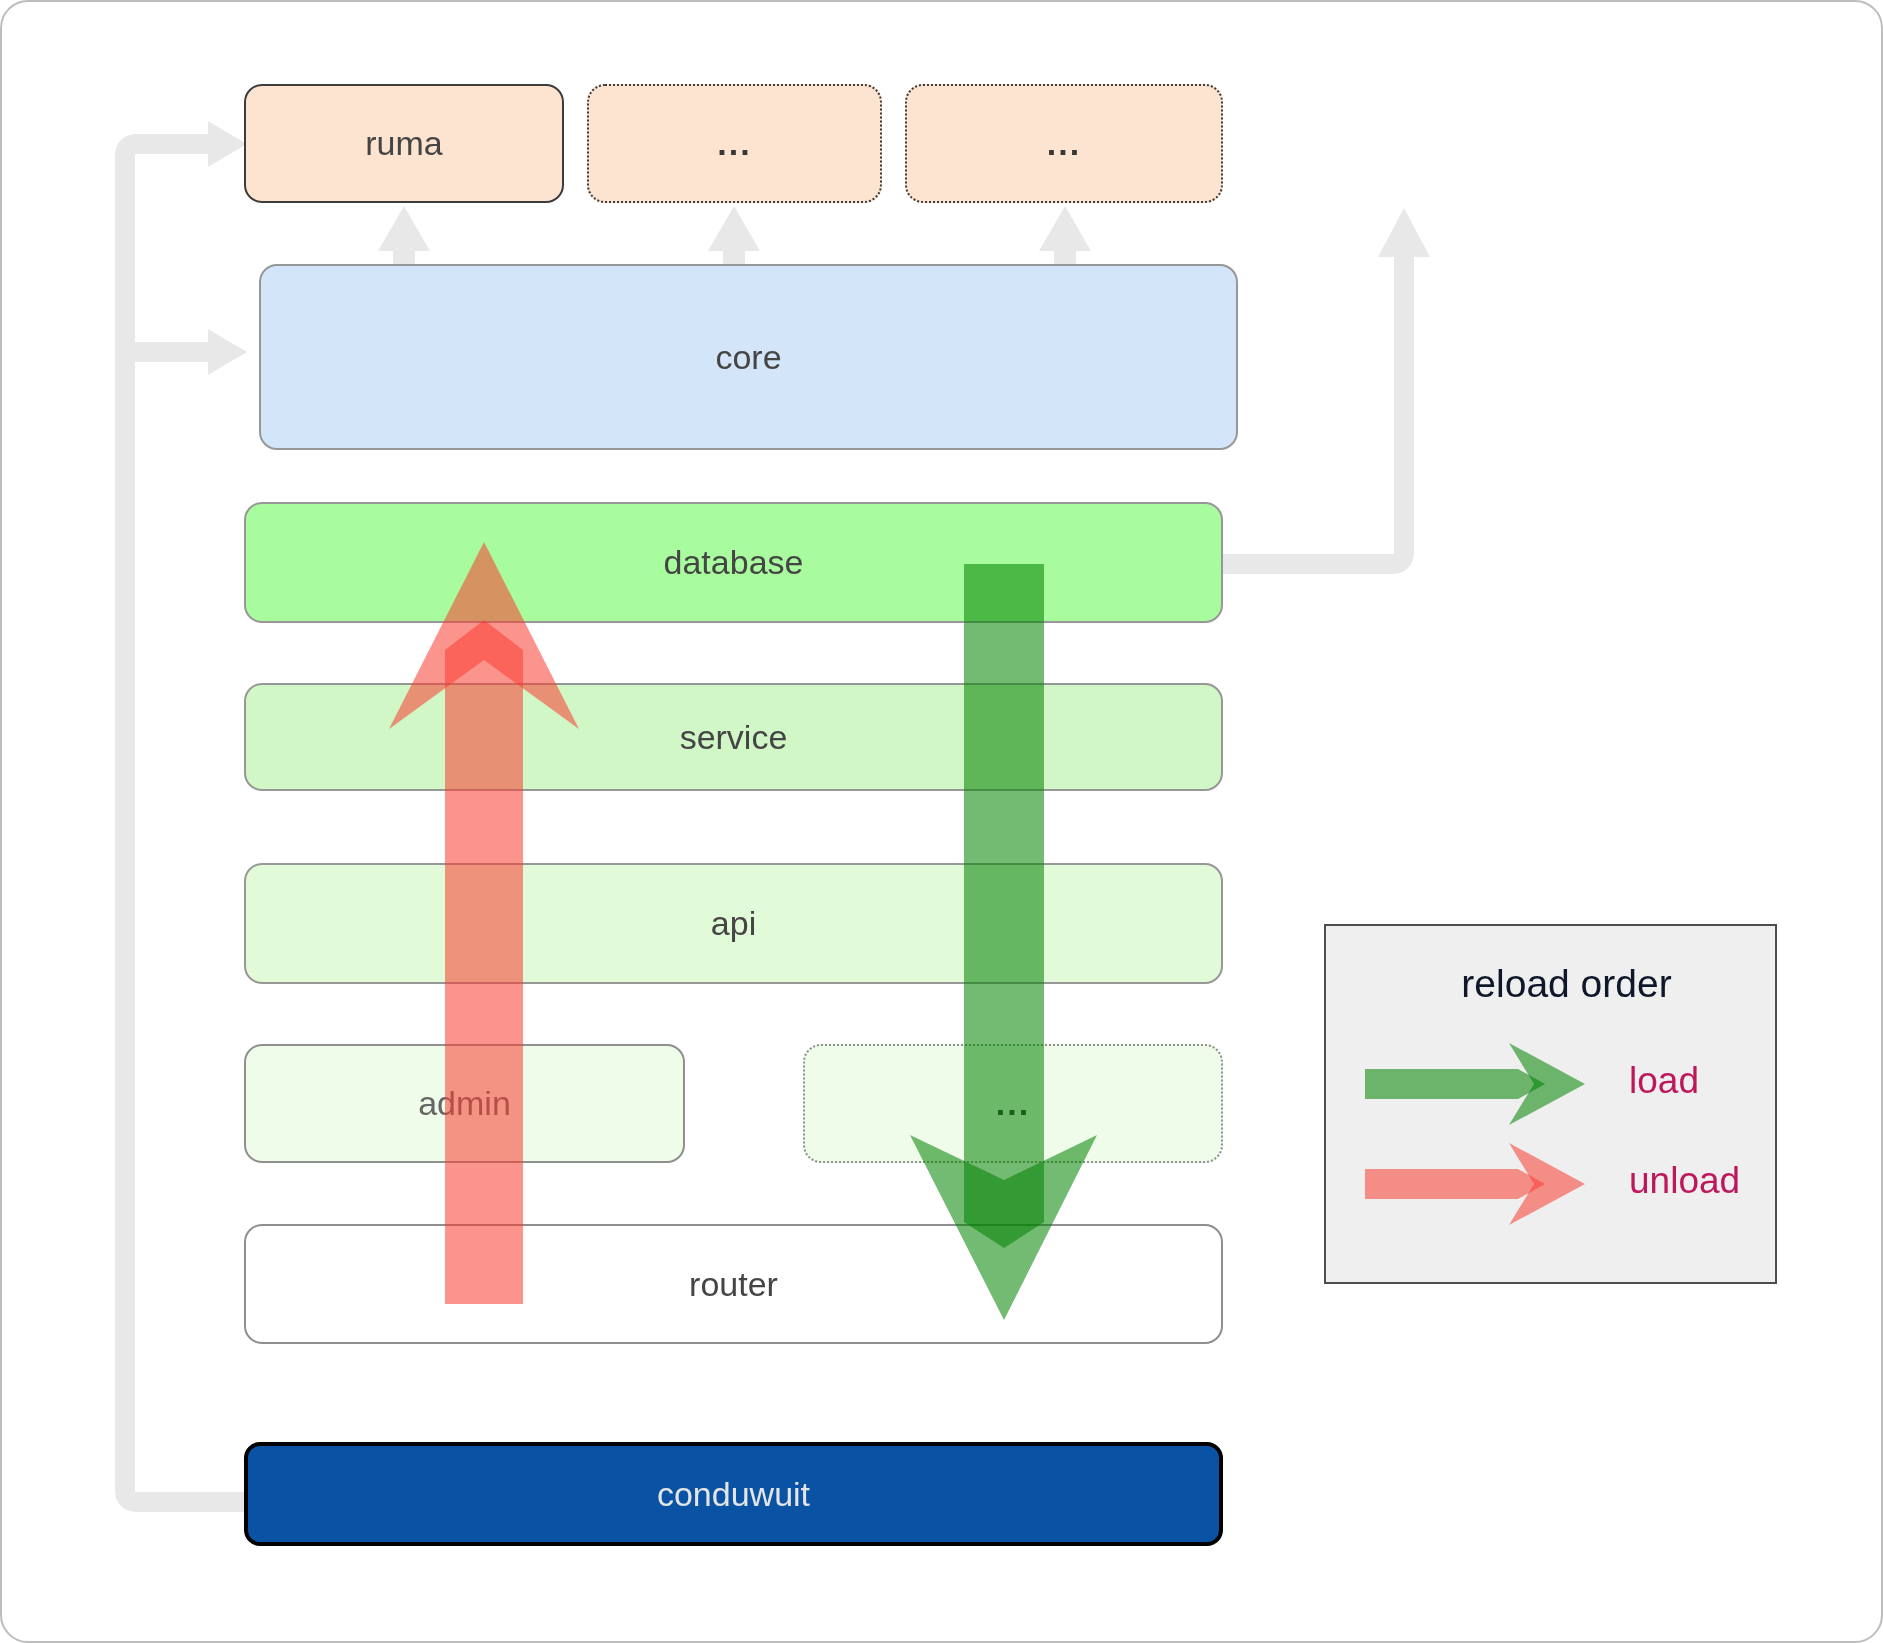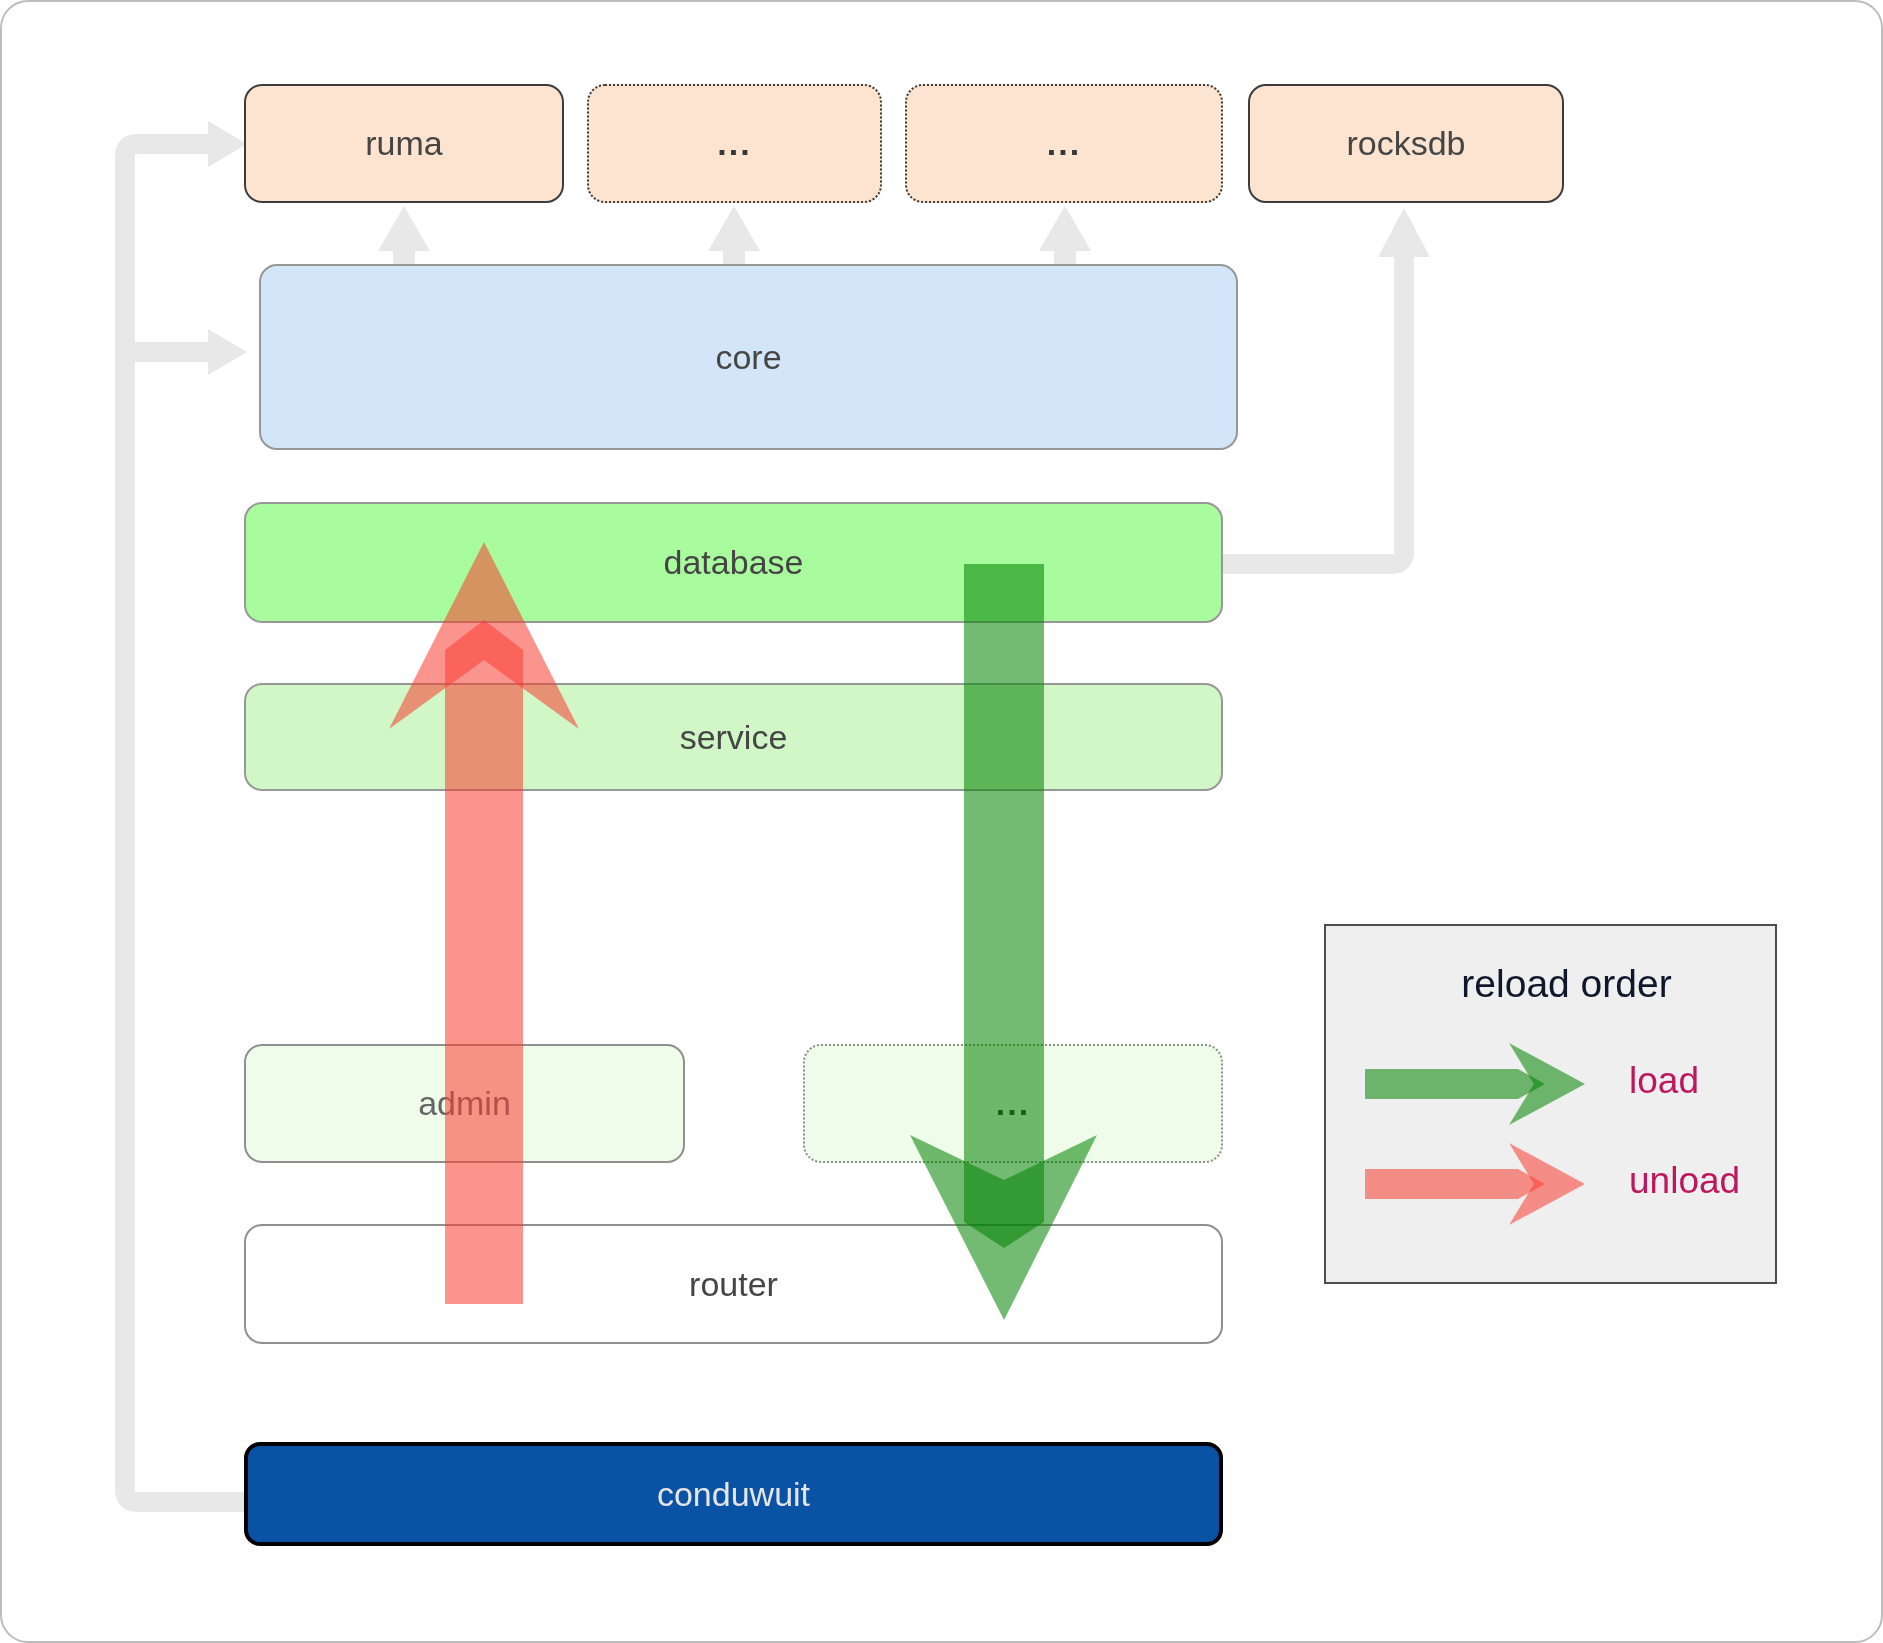--- a/index.html
+++ b/index.html
@@ -77,24 +77,24 @@
     <path d="M1063,262 L1063,247" stroke="#e8e8e8" stroke-width="22" fill="none"></path>
     <polygon points="1037,249 1063,204 1089,249" fill="#e8e8e8"></polygon>
 
     <path d="M1221,562 L1390,562 Q1402,562 1402,550 L1402,253" fill="none" stroke="#e8e8e8" stroke-width="20" stroke-linejoin="round"></path>
     <polygon points="1376,255 1402,206 1428,255" fill="#e8e8e8"></polygon>
   </svg>
 
   <div class="box ruma">ruma</div>
   <div class="box dots1 dotlabel">...</div>
   <div class="box dots2 dotlabel">...</div>
-  <div class="box rocksdb">rocksdb</div>
   <div class="box core">core</div>
   <div class="box database">database</div>
   <div class="box service">service</div>
+  <div class="box api">api</div>
   <div class="box admin">admin</div>
   <div class="box dotsA dotlabel">...</div>
   <div class="box router">router</div>
   <div class="box conduwuit">conduwuit</div>
 
   <div class="legend">
     <div class="legend-title">reload order</div>
   </div>
   <div class="legend-label load">load</div>
   <div class="legend-label unload">unload</div>

